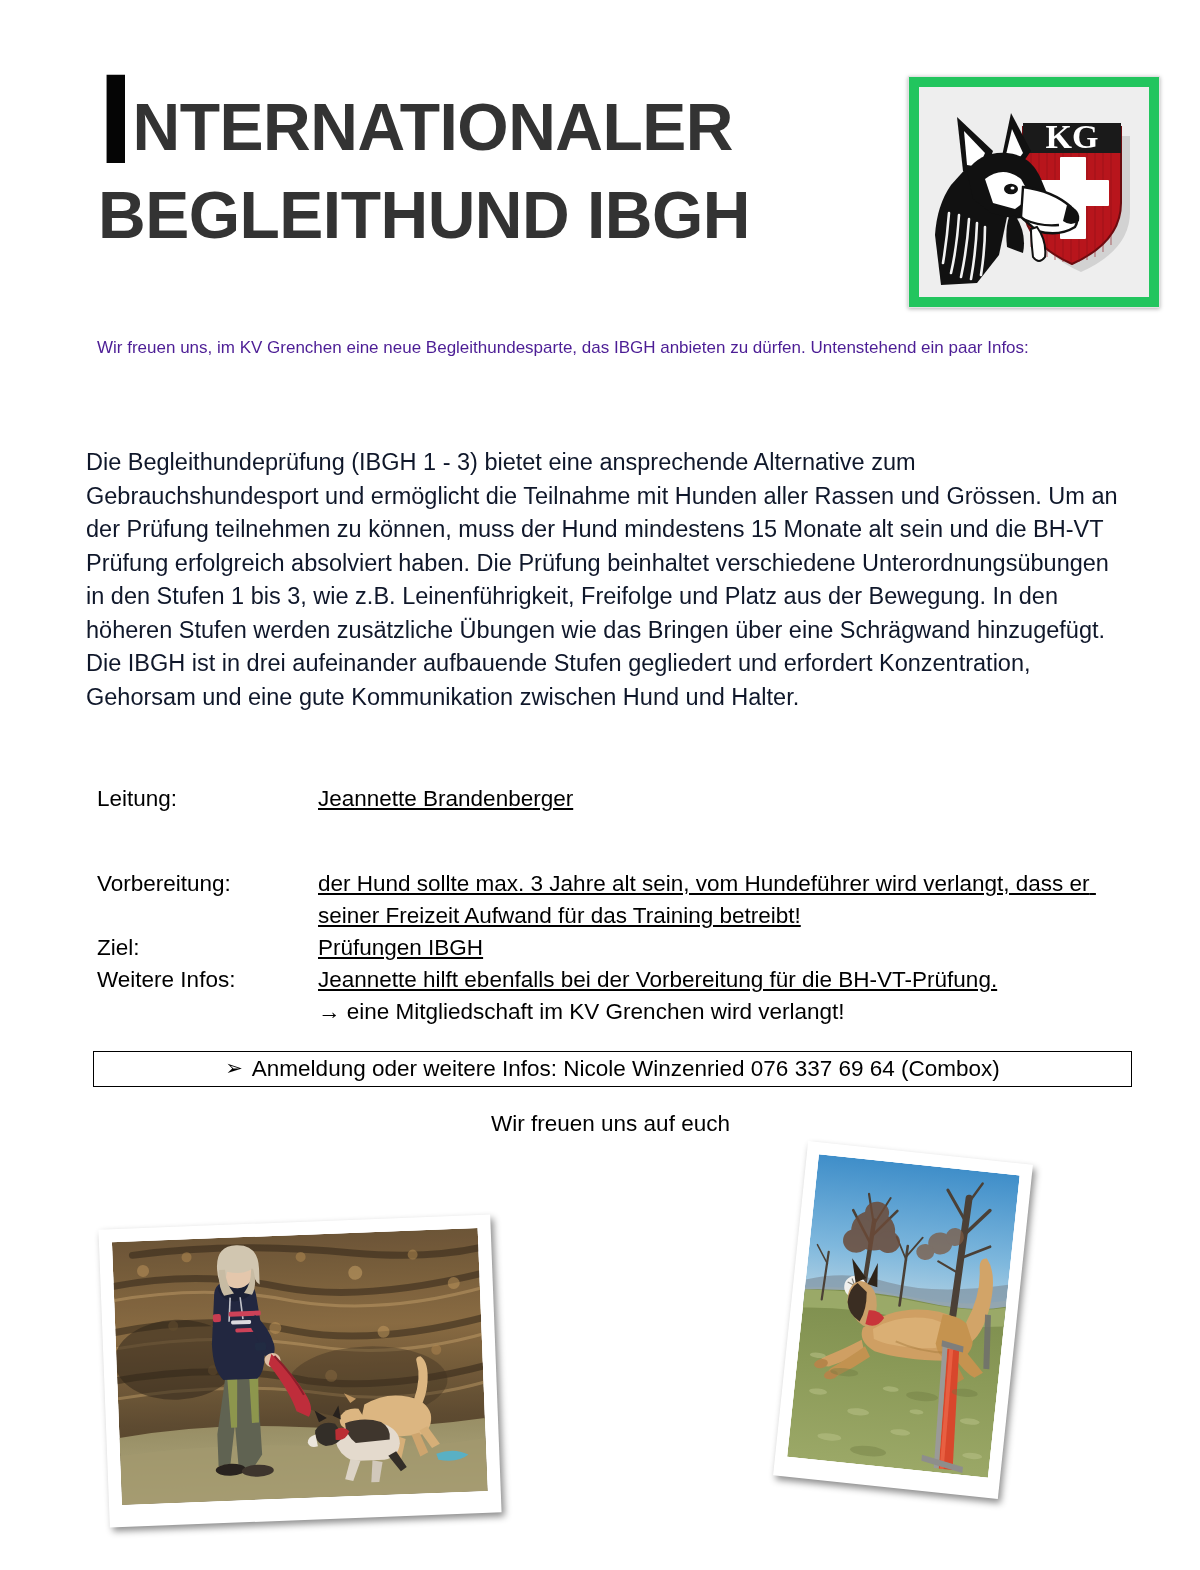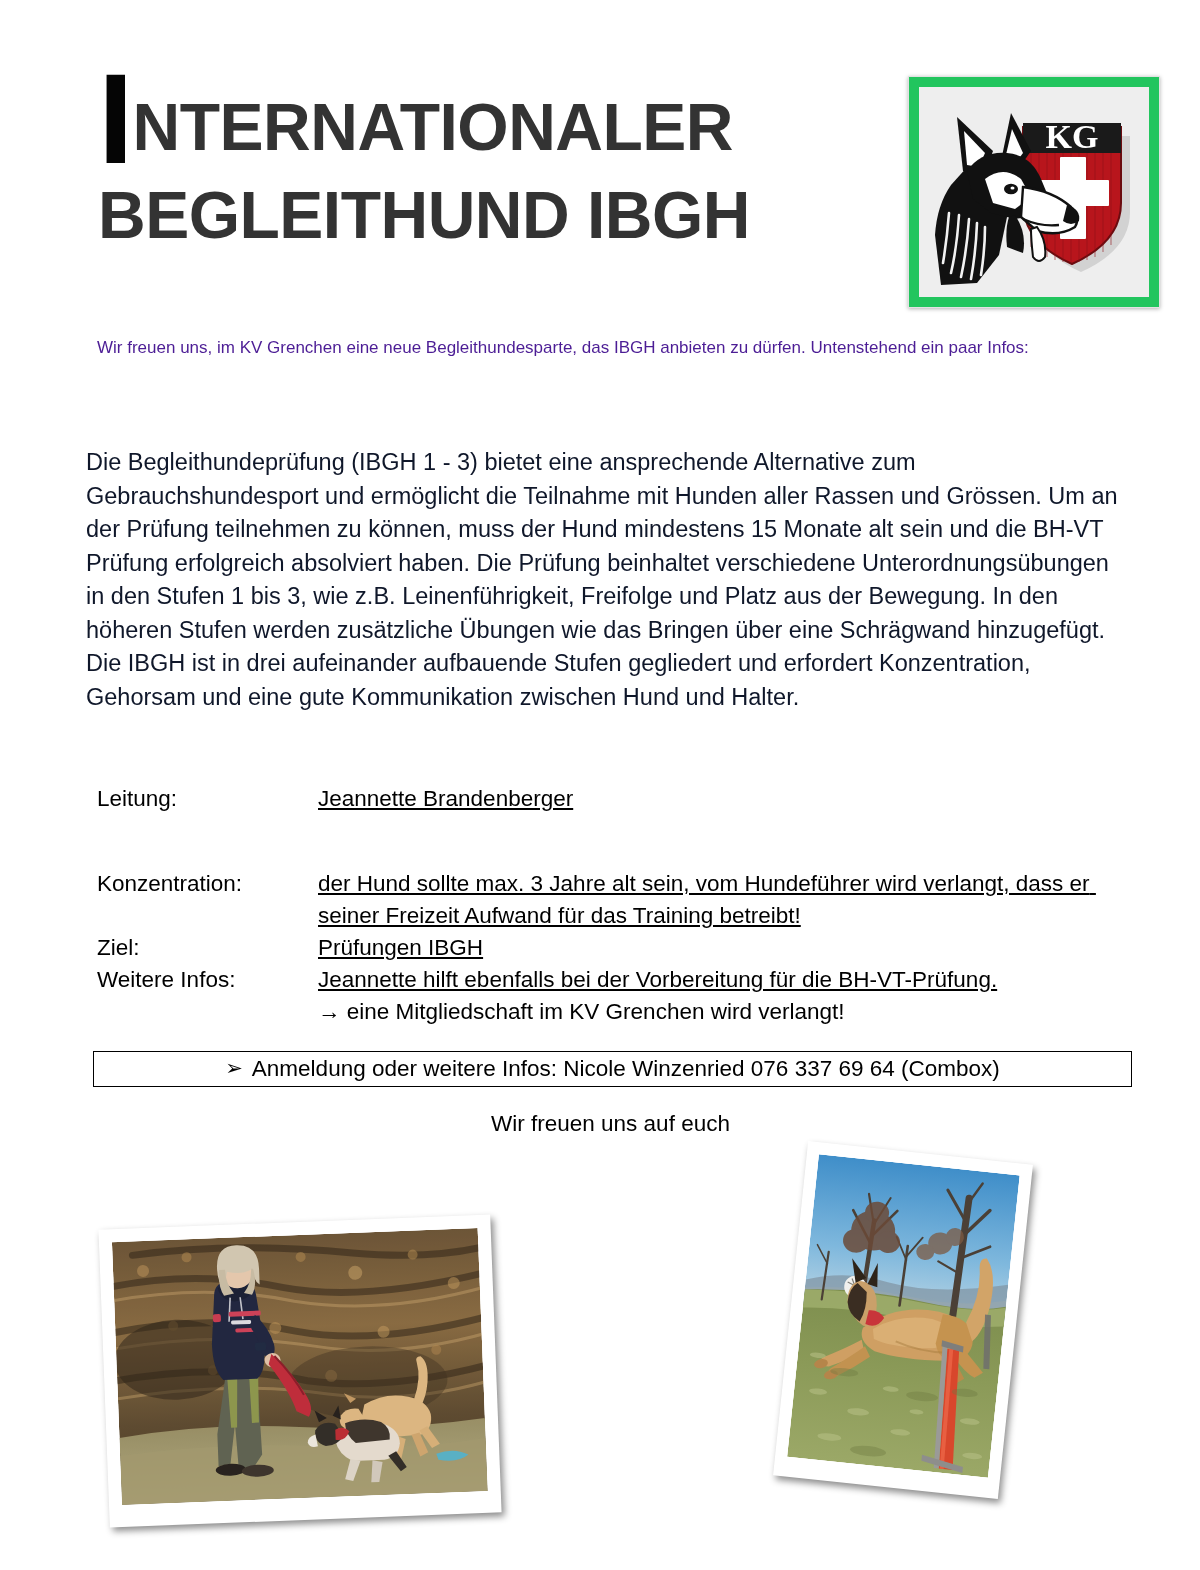--- a/index.html
+++ b/index.html
@@ -306,21 +306,21 @@
 
   <div class="details">
     <div class="row">
       <div class="row-label">Leitung:</div>
       <div class="row-value">Jeannette Brandenberger</div>
     </div>
   </div>
 
   <div class="details-group-2">
     <div class="row">
-      <div class="row-label">Konzentration:</div>
+      <div class="row-label">Vorbereitung:</div>
       <div class="row-value">der Hund sollte max. 3 Jahre alt sein, vom Hundeführer wird verlangt, dass er seiner Freizeit Aufwand für das Training betreibt!</div>
     </div>
     <div class="row">
       <div class="row-label">Ziel:</div>
       <div class="row-value">Prüfungen IBGH</div>
     </div>
     <div class="row">
       <div class="row-label">Weitere Infos:</div>
       <div class="row-value">Jeannette hilft ebenfalls bei der Vorbereitung für die BH-VT-Prüfung.</div>
     </div>

